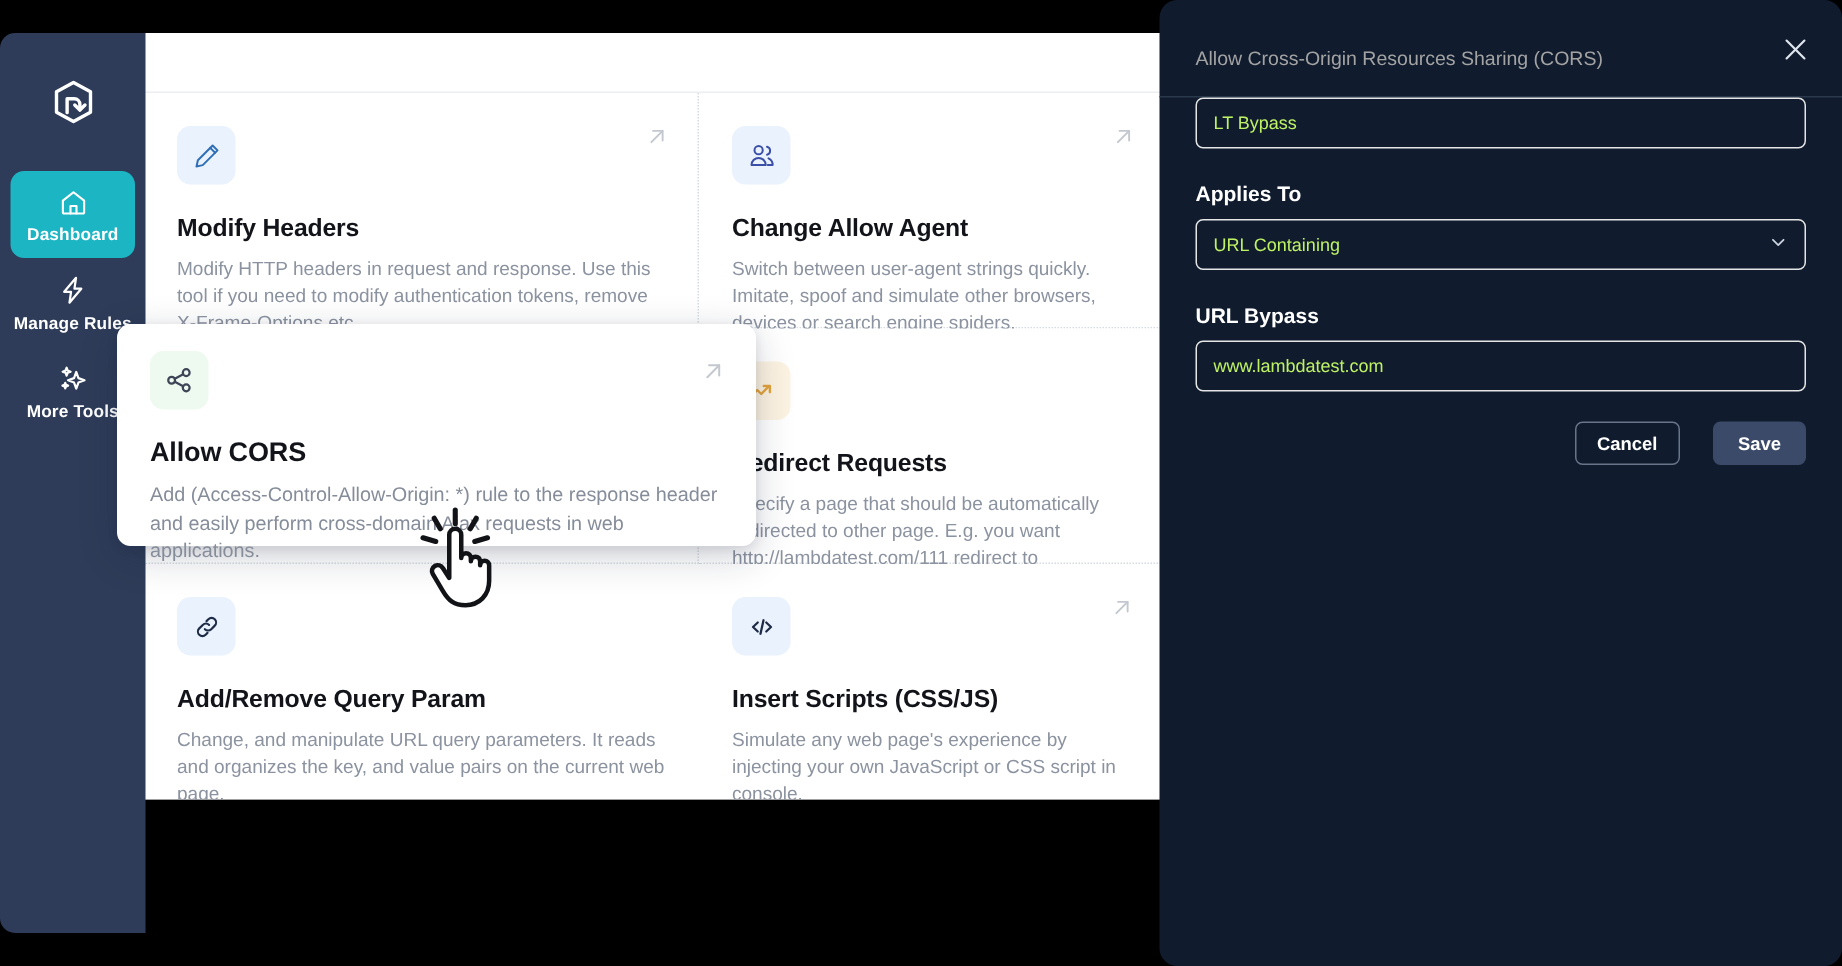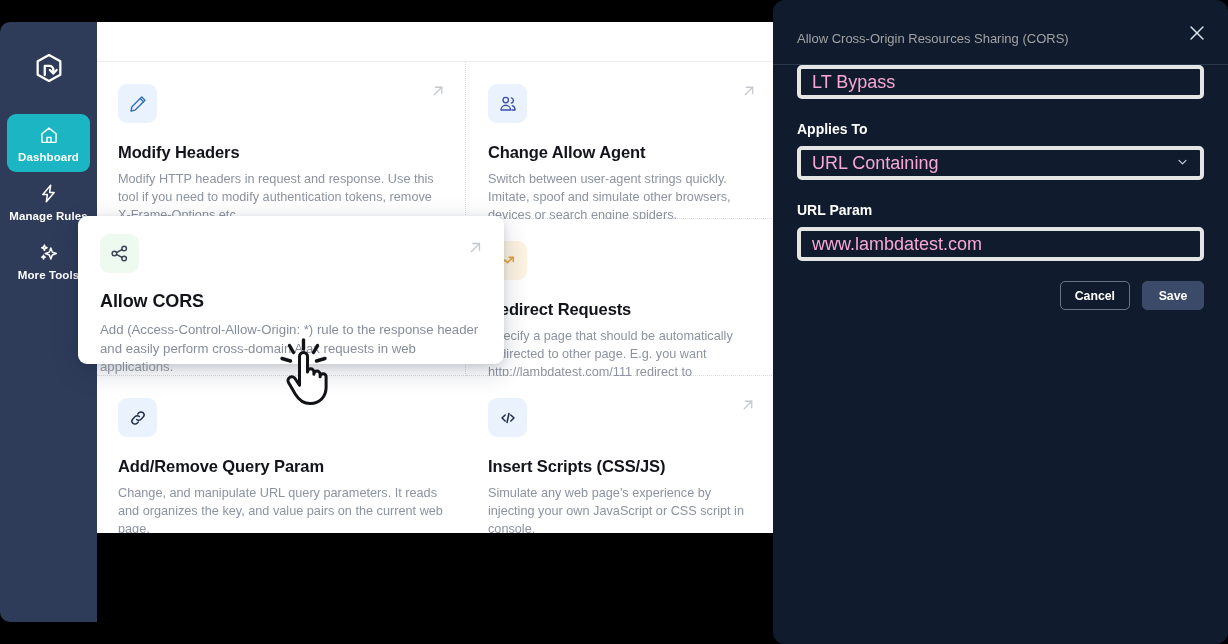--- a/index.html
+++ b/index.html
@@ -106,33 +106,33 @@
   .panel-sub { color: #a3a3a3; font-size: 13px; margin-top: 9px; }
   .panel-divider { height: 1px; background: #2a384c; margin: 18px -24px 0 -24px; }
   .close-x {
     position: absolute; right: 20px; top: 22px;
     width: 22px; height: 22px; color: #dfe5ee; cursor: pointer;
   }
   .field-label { color: #fff; font-size: 14px; font-weight: 700; margin-top: 22px; margin-bottom: 9px; }
   .field-box {
     width: 100%; height: 34px;
     background: #101c2e;
-    border: 4px solid #e5e5e5;
+    border: 1px solid #e5e5e5;
     border-radius: 5px;
-    color: #f9a8d4; font-size: 18px;
+    color: #bef264; font-size: 12px;
     display: flex; align-items: center;
     padding: 0 11px;
     font-family: "Liberation Sans", sans-serif;
     position: relative;
   }
   .select-caret {
     position: absolute; right: 11px; top: 50%; transform: translateY(-50%);
     color: #c9d2de;
   }
-  .btn-row { display: flex; justify-content: flex-end; gap: 12px; margin-top: 20px; }
+  .btn-row { display: flex; justify-content: flex-end; gap: 22px; margin-top: 20px; }
   .btn {
     height: 29px; min-width: 62px; border-radius: 5px;
     font-size: 12.3px; font-weight: 700; color: #fff;
     display: flex; align-items: center; justify-content: center;
     cursor: pointer; padding: 0 14px;
   }
   .btn-cancel { background: transparent; border: 1px solid #69748a; }
   .btn-save { background: #3b4a68; border: 1px solid #3b4a68; }
 </style>
 </head>
@@ -321,21 +321,21 @@
     <div class="field-label">Applies To</div>
     <div class="field-box">
       <span>URL Containing</span>
       <span class="select-caret">
         <svg width="13" height="13" viewBox="0 0 24 24" fill="none" stroke="currentColor" stroke-width="2.2" stroke-linecap="round" stroke-linejoin="round">
           <path d="M5.5 9 12 15.5 18.5 9"></path>
         </svg>
       </span>
     </div>
 
-    <div class="field-label">URL Param</div>
+    <div class="field-label">URL Bypass</div>
     <div class="field-box">www.lambdatest.com</div>
 
     <div class="btn-row">
       <div class="btn btn-cancel">Cancel</div>
       <div class="btn btn-save">Save</div>
     </div>
   </div>
 
 </div>
 

